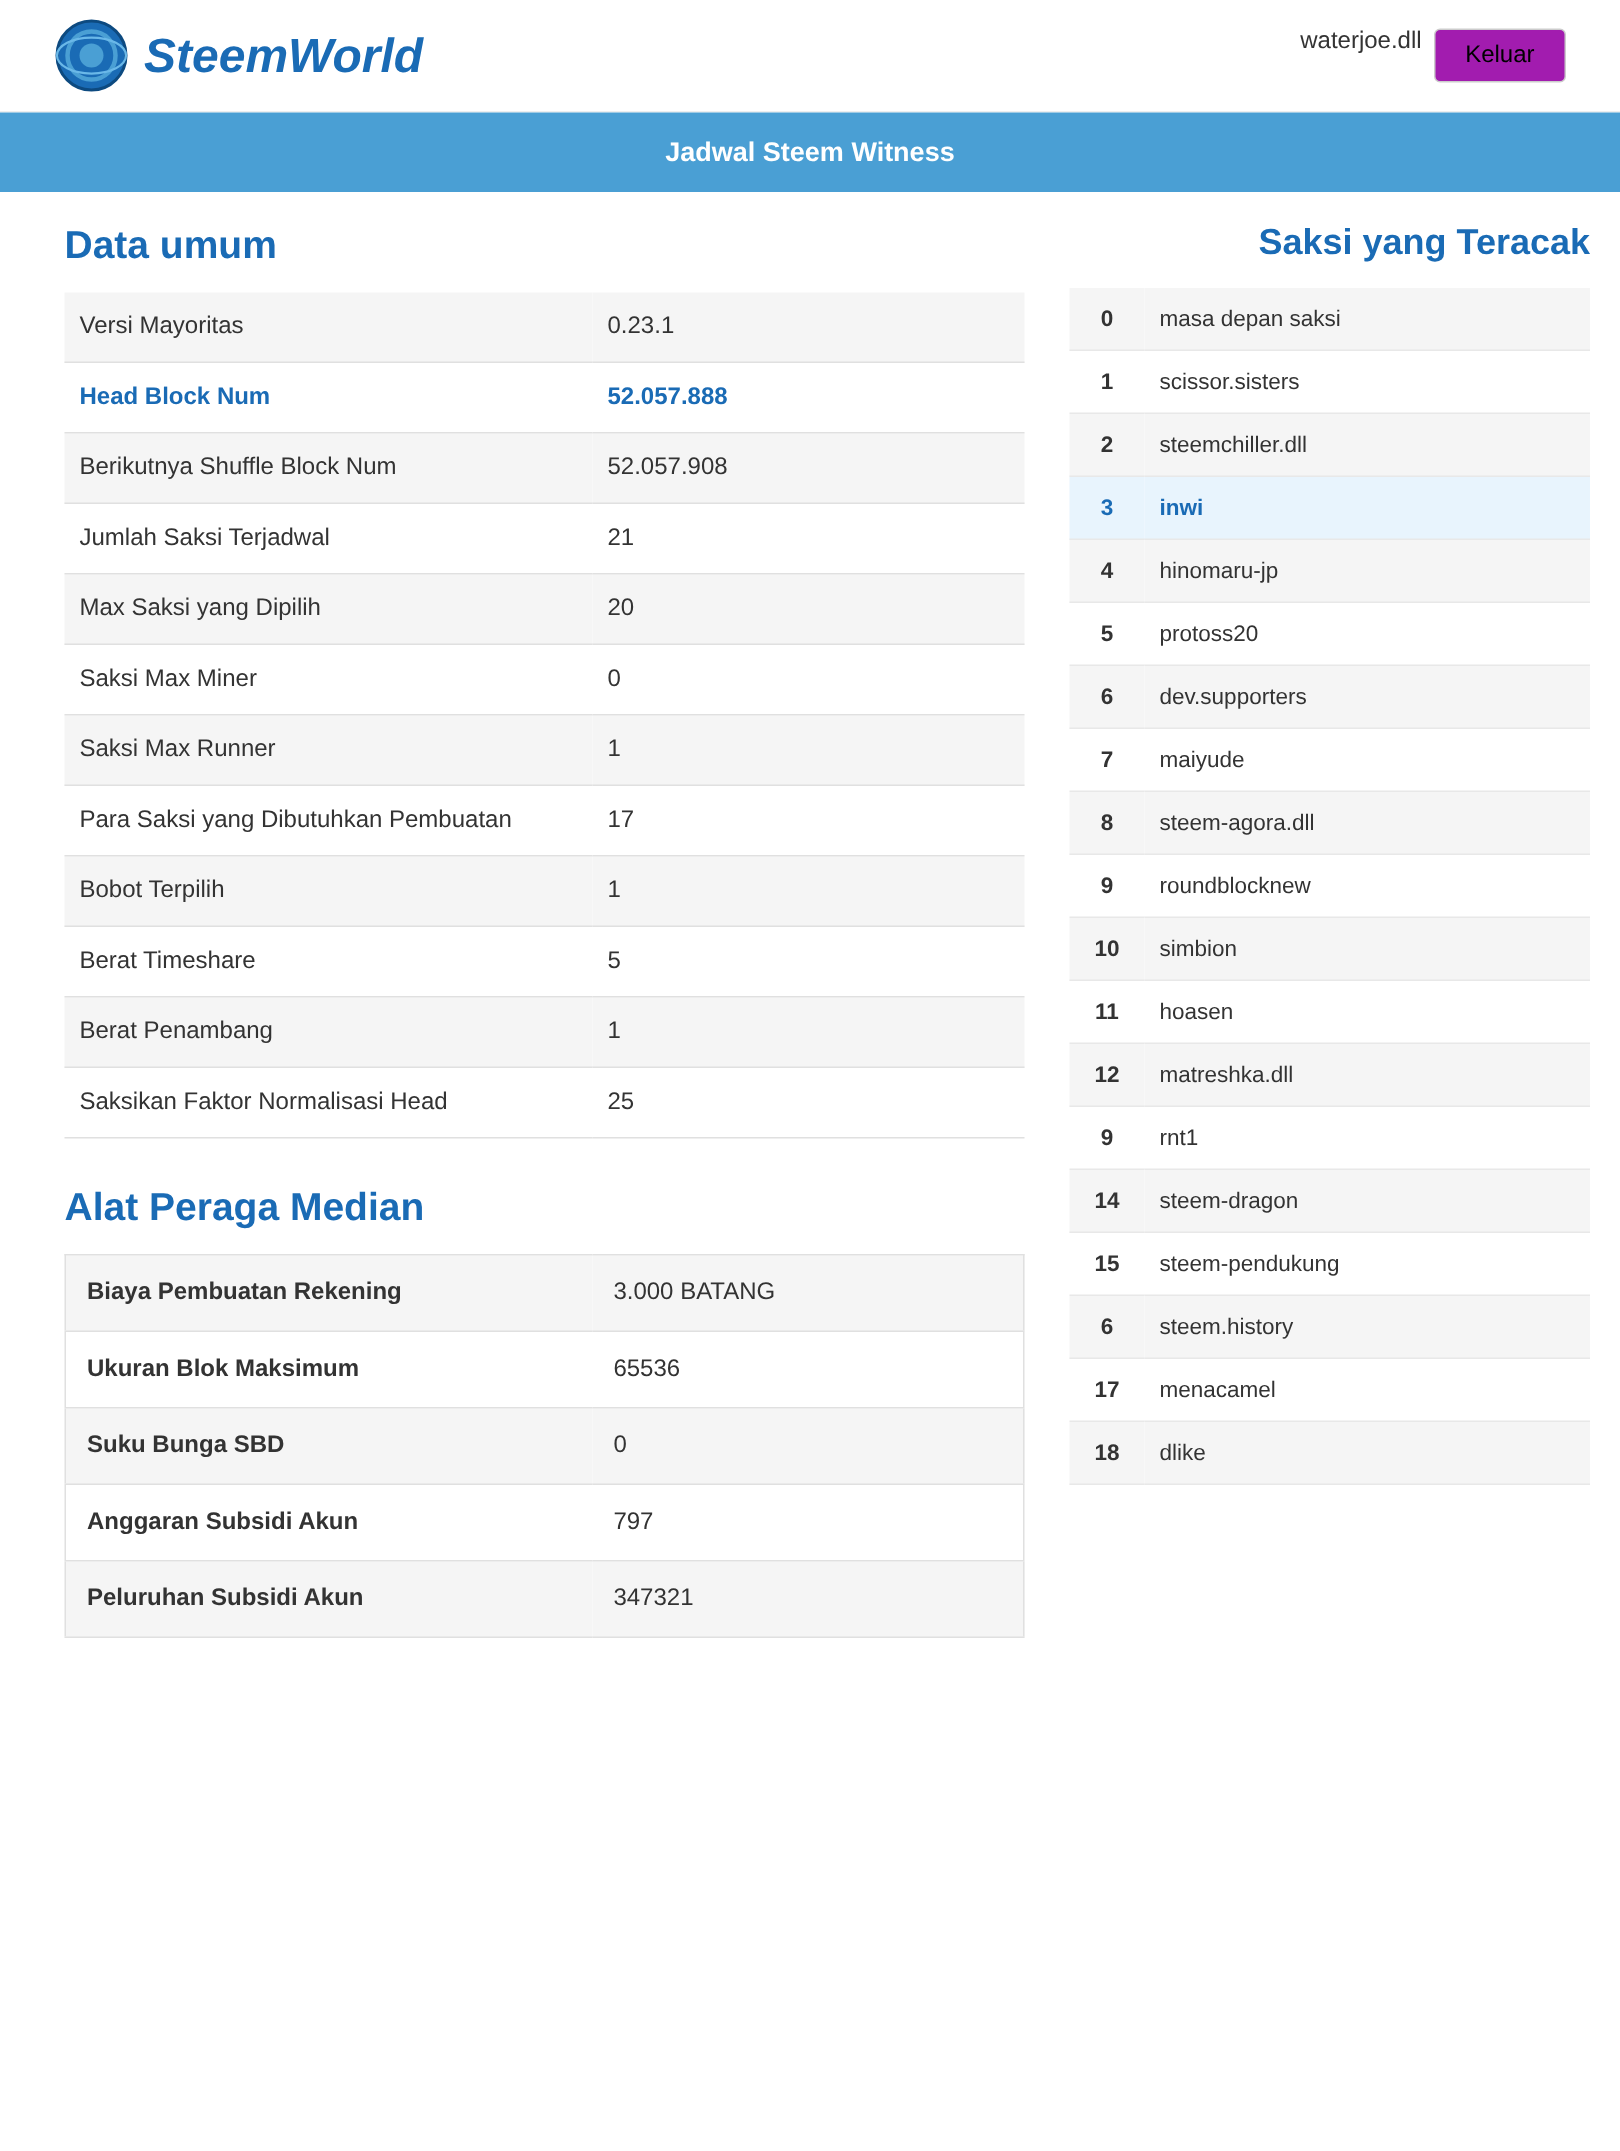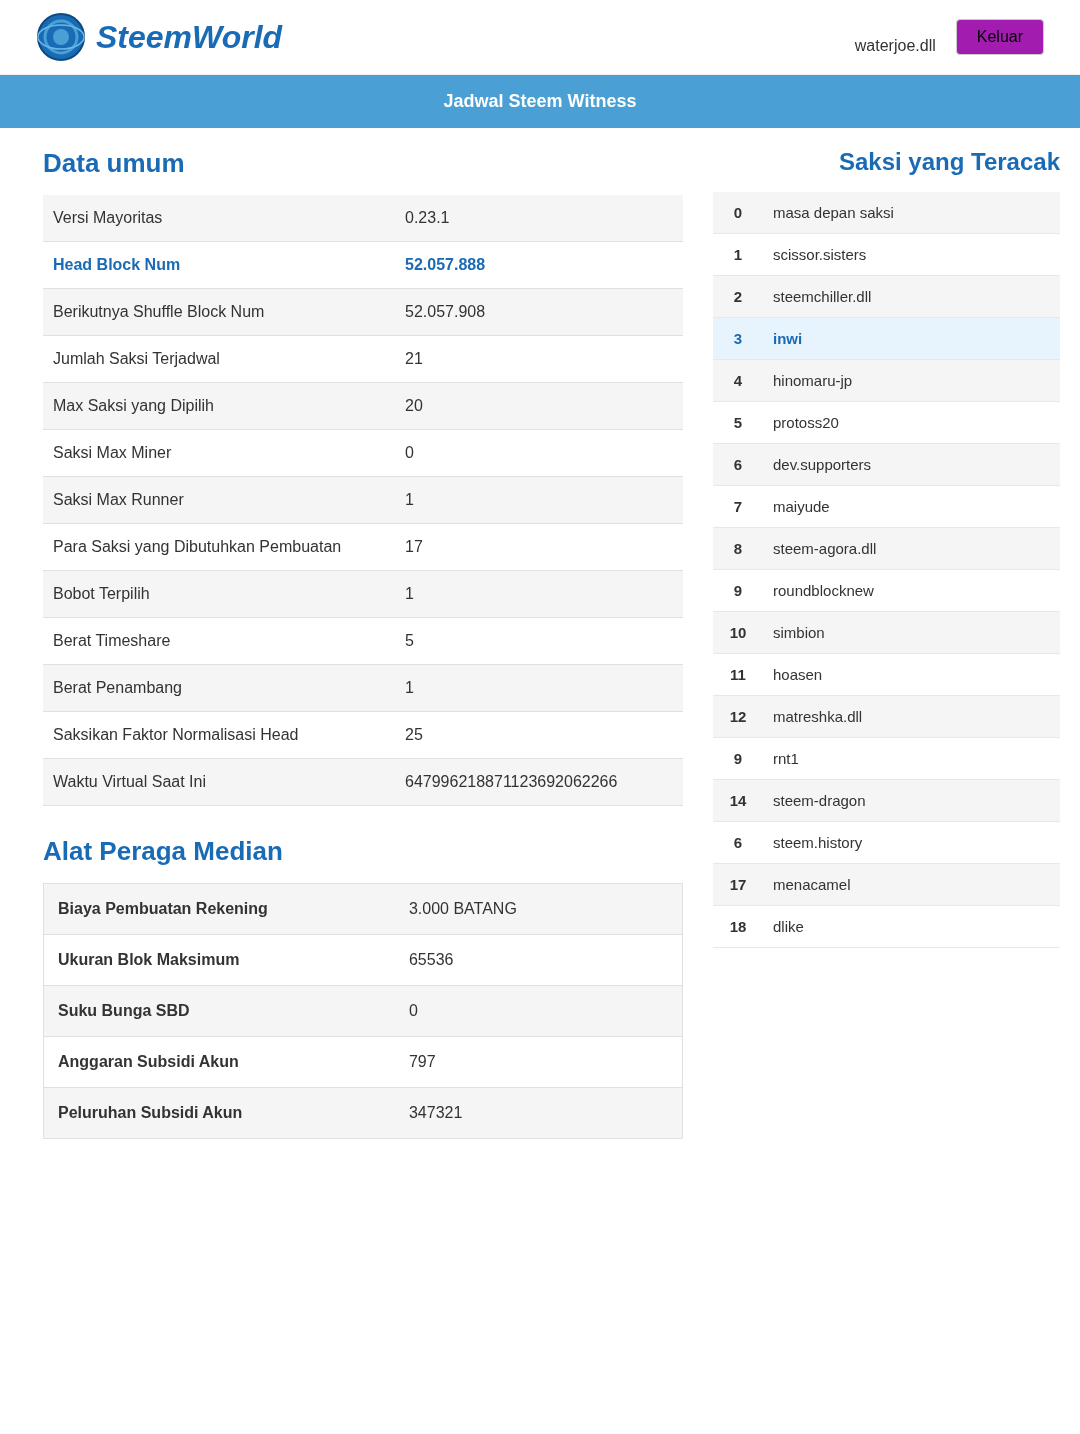--- a/index.html
+++ b/index.html
@@ -24,22 +24,22 @@
       height: 50px;
     }
     .logo-text {
       font-size: 32px;
       font-weight: bold;
       color: #1a6bb5;
       font-style: italic;
     }
     .header-right {
       display: flex;
-      align-items: flex-end;
-      gap: 20px;
+      align-items: flex-start;
+      gap: 8px;
     }
     .username {
       font-size: 16px;
       color: #333;
     }
     .keluar-btn {
       border: 1px solid #ccc;
       background: #a21caf;
       padding: 8px 20px;
       border-radius: 4px;
@@ -269,24 +269,20 @@
       <td>5</td>
     </tr>
           <tr>
       <td>Berat Penambang</td>
       <td>1</td>
     </tr>
           <tr>
       <td>Saksikan Faktor Normalisasi Head</td>
       <td>25</td>
     </tr>
-          <tr>
-      <td>Waktu Virtual Saat Ini</td>
-      <td>647996218871123692062266</td>
-    </tr>
         </tbody>
     </table>
 
     <h2 class="median-title">Alat Peraga Median</h2>
 
     <table class="median-table">
       <tbody id="median-data-tbody">
       <tr>
       <td>Biaya Pembuatan Rekening</td>
       <td>3.000 BATANG</td>
@@ -371,20 +367,24 @@
     </tr>
           <tr>
       <td class="">9</td>
       <td class="">rnt1</td>
     </tr>
           <tr>
       <td class="">14</td>
       <td class="">steem-dragon</td>
     </tr>
           <tr>
+      <td class="">15</td>
+      <td class="">steem-pendukung</td>
+    </tr>
+          <tr>
       <td class="">6</td>
       <td class="">steem.history</td>
     </tr>
           <tr>
       <td class="">17</td>
       <td class="">menacamel</td>
     </tr>
           <tr>
       <td class="">18</td>
       <td class="">dlike</td>

